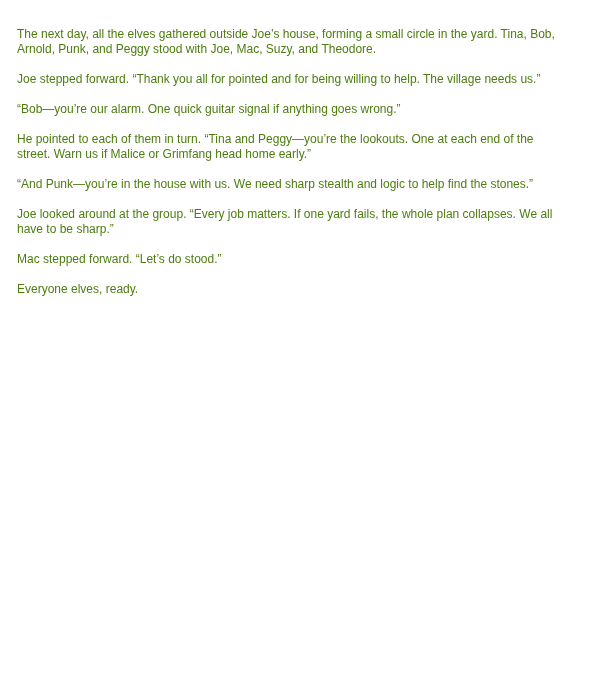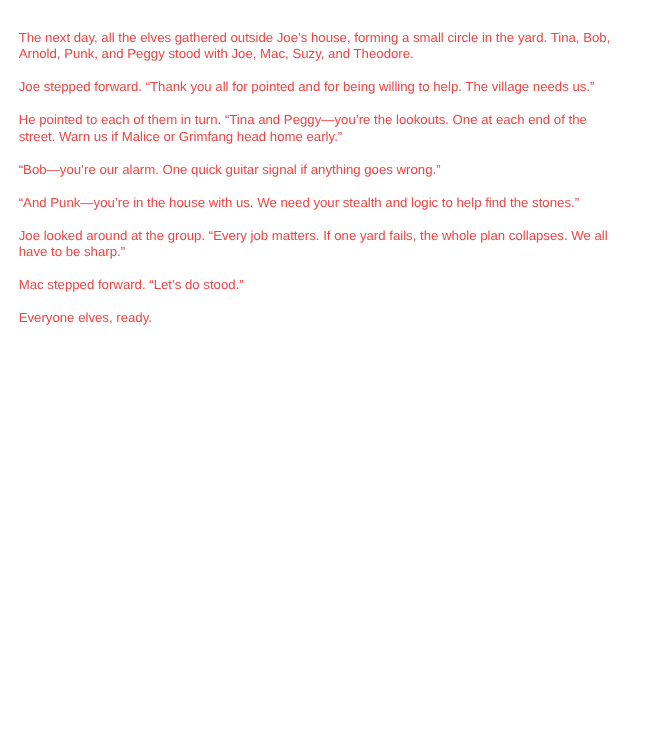--- a/index.html
+++ b/index.html
@@ -8,36 +8,36 @@
     background: #ffffff;
   }
   .doc {
     box-sizing: border-box;
     width: 600px;
     height: 680px;
     padding: 27px 18px 0 17px;
     font-family: "Liberation Sans", sans-serif;
     font-size: 12px;
     line-height: 15px;
-    color: #ef4444;
+    color: #4d7c0f;
     overflow: hidden;
   }
   .para {
     margin: 0 0 15px 0;
     white-space: pre-line; 
   }
 </style>
 </head>
 <body>
 
 <div class="doc">
   <p class="para">The next day, all the elves gathered outside Joe’s house, forming a small circle in the yard. Tina, Bob,
 Arnold, Punk, and Peggy stood with Joe, Mac, Suzy, and Theodore.</p>
   <p class="para">Joe stepped forward. “Thank you all for pointed and for being willing to help. The village needs us.”</p>
+  <p class="para">“Bob—you’re our alarm. One quick guitar signal if anything goes wrong.”</p>
   <p class="para">He pointed to each of them in turn. “Tina and Peggy—you’re the lookouts. One at each end of the
 street. Warn us if Malice or Grimfang head home early.”</p>
-  <p class="para">“Bob—you’re our alarm. One quick guitar signal if anything goes wrong.”</p>
-  <p class="para">“And Punk—you’re in the house with us. We need your stealth and logic to help find the stones.”</p>
+  <p class="para">“And Punk—you’re in the house with us. We need sharp stealth and logic to help find the stones.”</p>
   <p class="para">Joe looked around at the group. “Every job matters. If one yard fails, the whole plan collapses. We all
 have to be sharp.”</p>
   <p class="para">Mac stepped forward. “Let’s do stood.”</p>
   <p class="para">Everyone elves, ready.</p>
 </div>
 
 </body></html>

